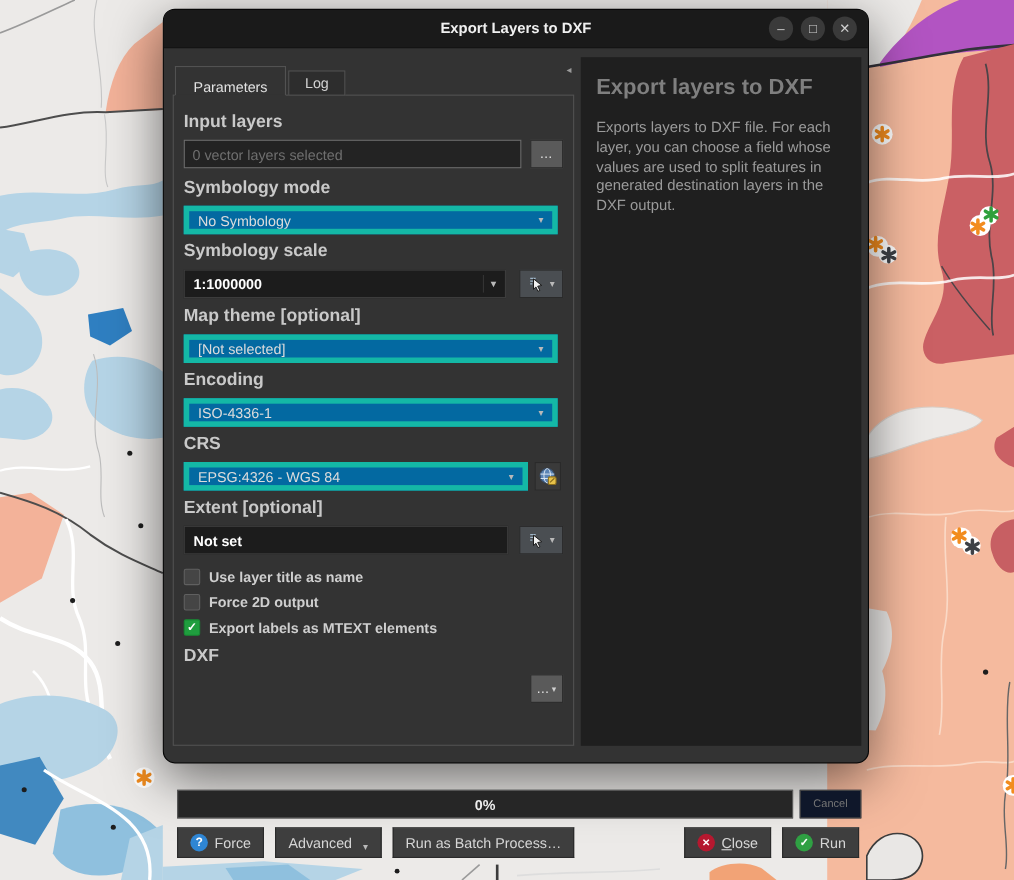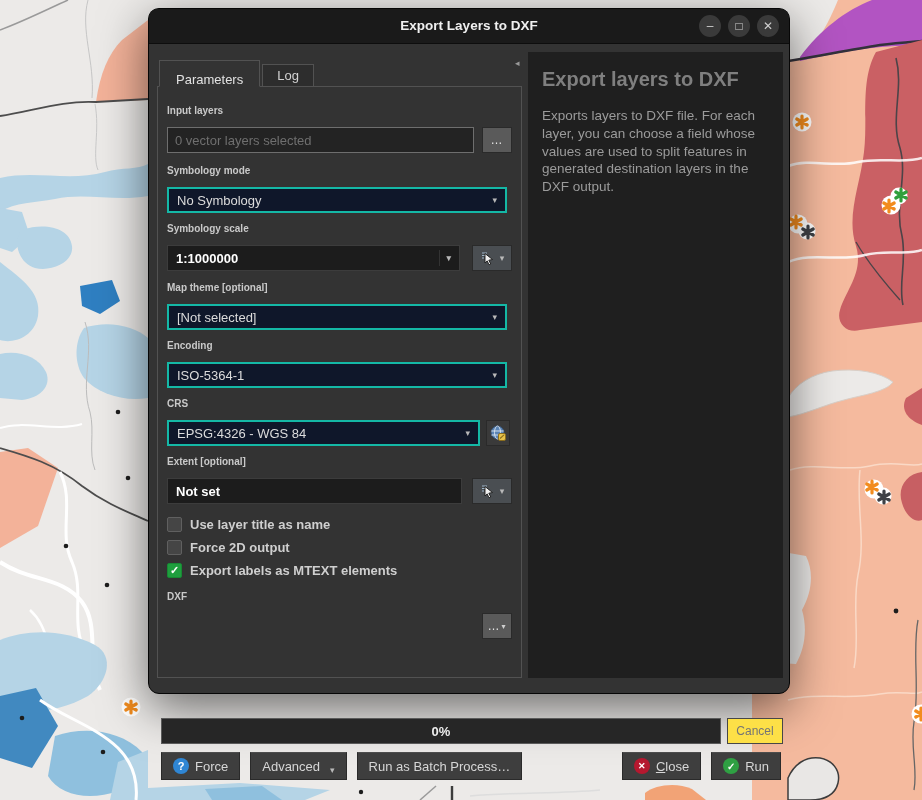--- a/index.html
+++ b/index.html
@@ -25,27 +25,27 @@
   
   .tabs{position:absolute;left:10px;top:16px;display:flex;align-items:flex-end;z-index:3;}
   .tab{box-sizing:border-box;padding:0 14px;font-size:13px;color:#d2d2d2;background:#2d2d2d;
        border:1px solid #525252;height:23px;line-height:22px;margin-right:2px;}
   .tab.active{background:#333;border-bottom:1px solid #333;height:27px;line-height:26px;
               padding:6px 16px;color:#e2e2e2;}
 
   
   .frame{position:absolute;left:8px;top:42px;width:365px;height:592px;box-sizing:border-box;
          border:1px solid #525252;padding:16px 9px 0 9px;overflow:hidden;}
-  .field-label{height:16px;line-height:16px;margin:0 0 8px 0;font-size:10px;font-weight:600;color:#c9c9c9;}
+  .field-label{height:16px;line-height:16px;margin:0 0 8px 0;font-size:16px;font-weight:600;color:#c9c9c9;}
   .ctrl-row{display:flex;align-items:stretch;margin-bottom:8px;height:26px;}
   .mb10{margin-bottom:10px;}
   .lineedit{box-sizing:border-box;height:26px;background:#232323;border:1px solid #6e6e6e;
             display:flex;align-items:center;padding:4px 7px;font-size:13px;color:#e8e8e8;}
   .lineedit .ph{color:#6f6f6f;}
-  .combo{box-sizing:border-box;height:26px;background:#0f172a;border:2px solid #14b8a6;
+  .combo{box-sizing:border-box;height:26px;background:#0369a1;border:5px solid #14b8a6;
          display:flex;align-items:center;padding:0 8px;font-size:13px;color:#dcdcdc;}
   .combo .val{flex:1;overflow:hidden;white-space:nowrap;}
   .combo .arrow{color:#b9b9b9;font-size:9px;margin-left:6px;}
   .combo.editable{background:#1c1c1c;border:1px solid #3c3c3c;color:#fff;font-weight:bold;}
   .combo.editable .arrow{border-left:1px solid #333;padding-left:6px;height:16px;line-height:16px;}
   .w340{width:340px;}.w307{width:307px;}.w293{width:293px;}.w313{width:313px;}.w295{width:295px;}.gap6{width:6px;}.gap8{width:8px;flex:1;}
   .pushbtn{box-sizing:border-box;height:26px;border:1px solid #2a2a2a;background:#5a5a5a;
            color:#e6e6e6;font-size:12px;display:flex;align-items:center;justify-content:center;}
   .browse{width:30px;letter-spacing:1px;}
   .browse .mini{font-size:8px;color:#d0d0d0;margin-left:1px;}
@@ -66,22 +66,22 @@
   
   .helppanel{position:absolute;left:379px;top:8px;width:255px;height:626px;background:#1f1f1f;
              box-sizing:border-box;padding:16px 14px;overflow:hidden;}
   .helppanel h2{margin:0 0 16px 0;font-size:20px;font-weight:bold;color:#7f7f7f;}
   .helppanel p{margin:0;font-size:13.5px;line-height:1.32;color:#9b9b9b;}
 
   
   .progress-row{position:absolute;left:12px;top:674px;display:flex;align-items:center;}
   .progressbar{box-sizing:border-box;width:560px;height:26px;background:#262626;border:1px solid #5a5a5a;
                display:flex;align-items:center;justify-content:center;color:#ededed;font-size:13px;font-weight:bold;}
-  .cancelbtn{box-sizing:border-box;width:56px;height:26px;margin-left:6px;background:#fde047;
-             border:1px solid #474747;color:#757575;font-size:12px;display:flex;align-items:center;justify-content:center;}
+  .cancelbtn{box-sizing:border-box;width:56px;height:26px;margin-left:6px;background:#0f172a;
+             border:1px solid #474747;color:#757575;font-size:10px;display:flex;align-items:center;justify-content:center;}
 
   .button-row{position:absolute;left:12px;right:8px;top:708px;height:28px;display:flex;align-items:center;}
   .btn{box-sizing:border-box;height:28px;background:#3e3e3e;border:1px solid #2a2a2a;border-top-color:#4d4d4d;
        color:#d6d6d6;font-size:13px;display:flex;align-items:center;justify-content:center;
        padding:0 11px;margin-right:10px;}
   .btn:last-child{margin-right:0;}
   .iconball{width:16px;height:16px;border-radius:50%;display:flex;align-items:center;justify-content:center;
             color:#fff;font-size:11px;font-weight:bold;margin-right:6px;flex:none;}
   .help-ball{background:#2f86d4;}
   .close-ball{background:#b5182f;font-size:9px;}
@@ -267,21 +267,21 @@
         <div class="ctrl-row">
           <div class="combo w340">
             <span class="val">[Not selected]</span>
             <span class="arrow">▾</span>
           </div>
         </div>
 
         <div class="field-label">Encoding</div>
         <div class="ctrl-row">
           <div class="combo w340">
-            <span class="val">ISO-5364-1</span>
+            <span class="val">ISO-4336-1</span>
             <span class="arrow">▾</span>
           </div>
         </div>
 
         <div class="field-label">CRS</div>
         <div class="ctrl-row">
           <div class="combo w313">
             <span class="val">EPSG:4326 - WGS 84</span>
             <span class="arrow">▾</span>
           </div>

